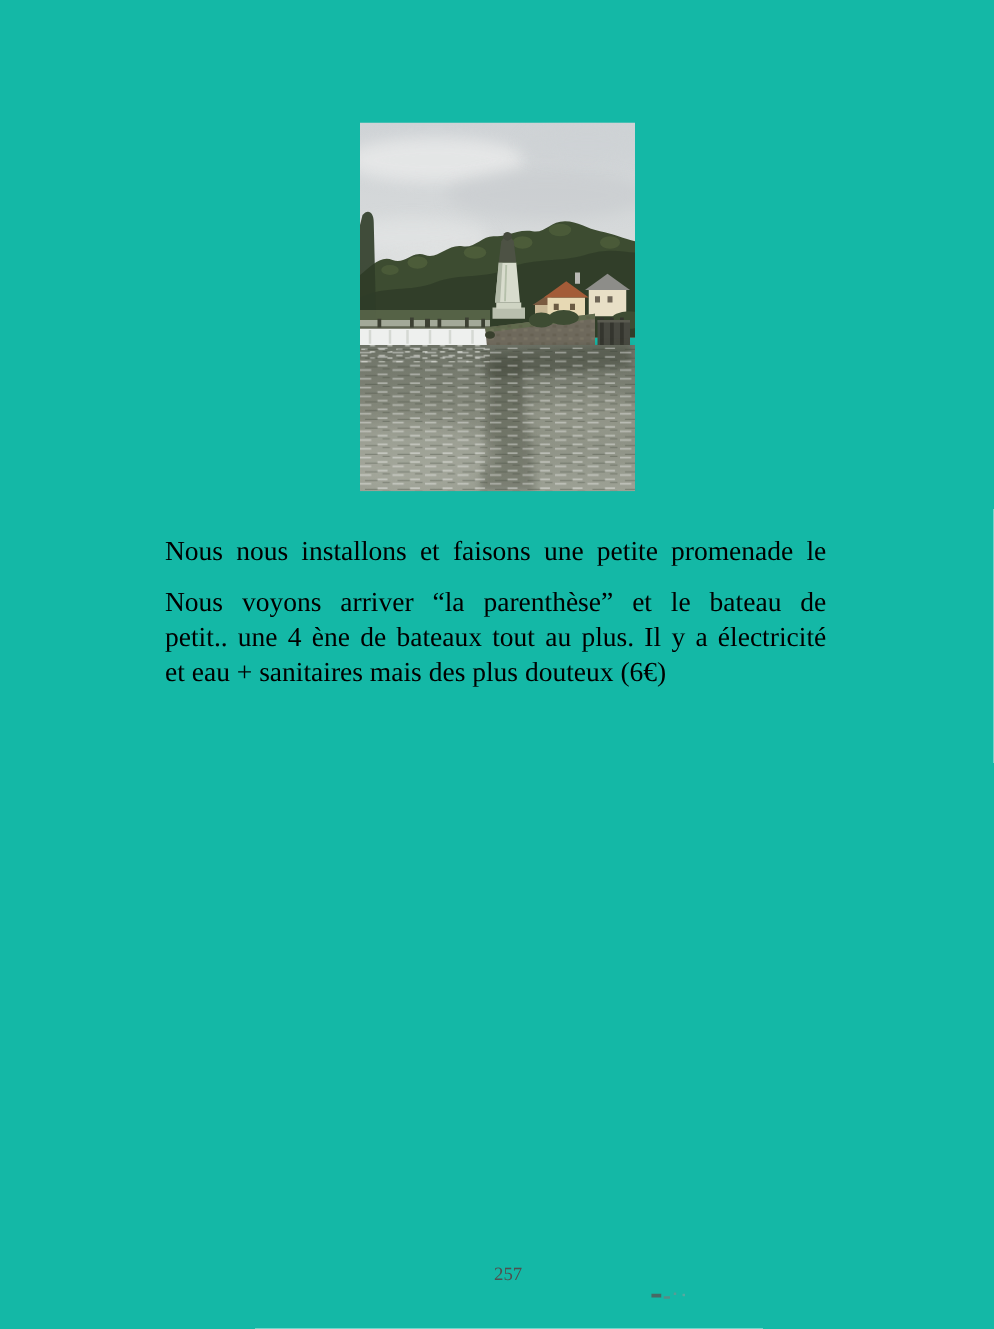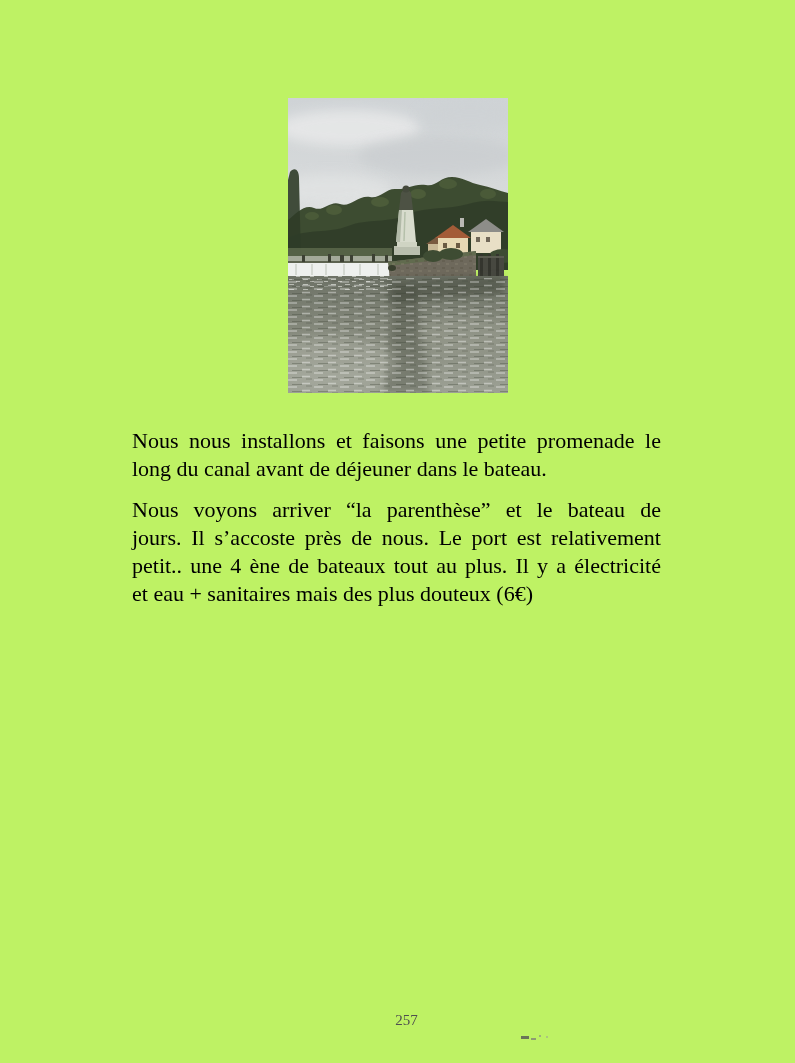--- a/index.html
+++ b/index.html
@@ -1,19 +1,19 @@
 <!DOCTYPE html>
 <html><head>
 <meta charset="utf-8">
 <style>
   html,body{margin:0;padding:0;background:#fff;}
   .page{
     position:relative;
     width:795px;height:1063px;
-    background:#bef264;
+    background:#14b8a6;
     font-family:"Liberation Serif","DejaVu Serif",serif;
     overflow:hidden;
   }
   .photo{
     position:absolute;left:288px;top:98px;width:220px;height:295px;
     margin:0;padding:0;
   }
   .photo svg{display:block;width:220px;height:295px;}
   .text-block{
     position:absolute;left:132px;top:427px;width:529px;
@@ -155,25 +155,23 @@
         <ellipse cx="40" cy="265" rx="70" ry="26" fill="#b9bcb1" opacity="0.35" filter="url(#blur6)"></ellipse>
         <ellipse cx="180" cy="235" rx="50" ry="18" fill="#a9ac9f" opacity="0.3" filter="url(#blur6)"></ellipse>
         <rect x="0" y="180" width="220" height="115" fill="url(#ripples)"></rect>
       </g>
     </svg>
   </figure>
 
   <main class="text-block" id="paragraphs">
       <div class="paragraph">
         <div class="line jl">Nous nous installons et faisons une petite promenade le</div>
-        <div class="line last">long du canal avant de déjeuner dans le bateau.</div>
       </div>
       <div class="paragraph">
         <div class="line jl">Nous voyons arriver “la parenthèse” et le bateau de</div>
-        <div class="line jl">jours. Il s’accoste près de nous. Le port est relativement</div>
         <div class="line jl">petit.. une 4 ène de bateaux tout au plus. Il y a électricité</div>
         <div class="line last">et eau + sanitaires mais des plus douteux (6€)</div>
       </div>
       <div class="paragraph">
       </div>
     </main>
 
   <div class="artifact">
     <svg width="28" height="8" viewBox="0 0 28 8">
       <rect x="0" y="2" width="8" height="3" fill="#555" opacity="0.8"></rect>

